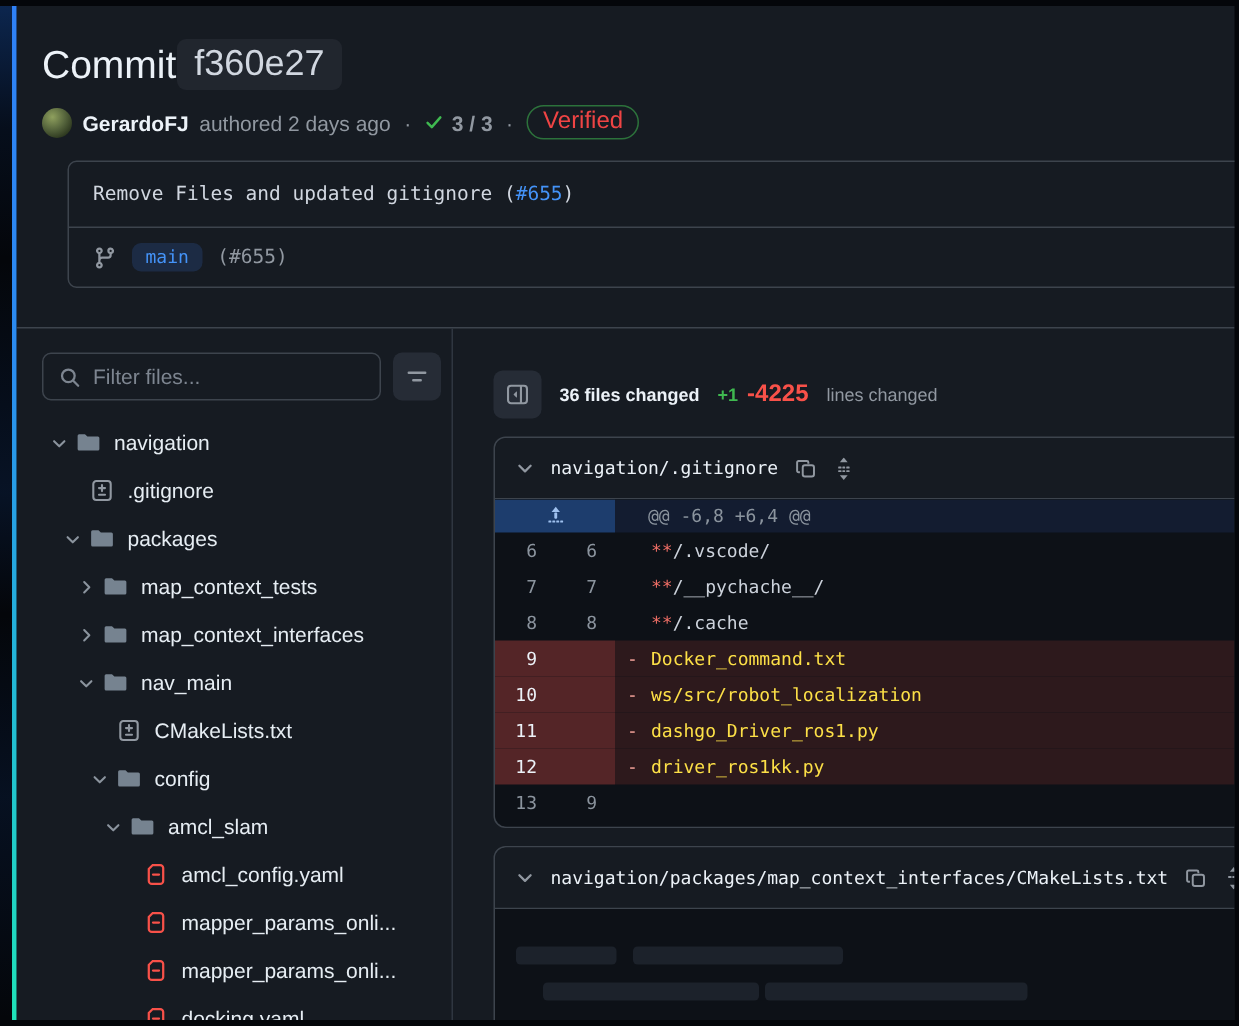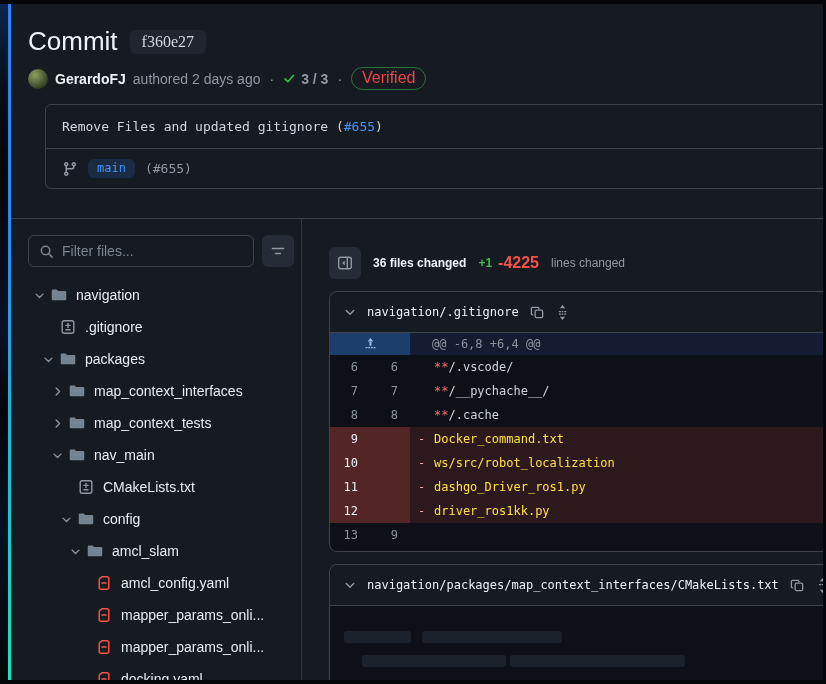--- a/index.html
+++ b/index.html
@@ -8,23 +8,23 @@
   .frame { position:relative; width:826px; height:684px; }
   .accent-line { position:absolute; left:8px; top:4px; bottom:4px; width:3px; z-index:6;
     background:linear-gradient(180deg,#2f81f7 0%,#2b8cf0 35%,#23b6d8 65%,#1fe3b9 100%); }
   .edge-glow { position:absolute; left:0; top:4px; bottom:4px; width:8px;
     background:linear-gradient(180deg,rgba(31,111,235,.30) 0%,rgba(31,111,235,.08) 12%,rgba(13,17,23,0) 25%,rgba(31,111,235,.12) 48%,rgba(13,17,23,0) 60%,rgba(31,111,235,.10) 78%,rgba(13,17,23,0) 100%); }
   .app { position:absolute; left:11px; top:4px; right:3px; bottom:4px; background:#161b22;
     overflow:hidden; display:flex; flex-direction:column; }
 
   
   .commit-header { flex:none; height:214px; padding-left:17px; }
-  .page-title { margin-top:22px; display:flex; align-items:center; gap:12px;
+  .page-title { margin-top:22px; display:flex; align-items:center; gap:0;
     font-size:26px; font-weight:400; color:#ecf2f8; }
-  .hash-chip { font-family:Liberation Serif, serif; font-size:16px; color:#d1d7e0;
+  .hash-chip { font-family:Liberation Sans, sans-serif; font-size:24px; color:#d1d7e0;
     background:#21262e; border-radius:6px; padding:3px 12px; }
   .author-row { margin-top:10px; display:flex; align-items:center; gap:7px;
     font-size:14px; color:#9198a1; }
   .avatar { width:20px; height:20px; border-radius:50%; flex:none;
     background:radial-gradient(circle at 35% 30%, #8fa05e, #55643c 45%, #232d18 85%); }
   .author-name { color:#ecf2f8; font-weight:700; }
   .dot-sep { color:#9198a1; padding:0 2px; }
   .checks { display:flex; align-items:center; gap:5px;font-weight:bold; }
   .verified-badge { border:1px solid rgba(63,185,80,.55); color:#ef4444; border-radius:999px;
     padding:1px 10px 2px; font-size:16px; }
@@ -224,38 +224,38 @@
                   </svg>
                 </span>
               </span>
               <span class="slot">
                 <span class="icn folder">
                   <svg width="16" height="16" viewBox="0 0 16 16" fill="currentColor">
                     <path d="M1.75 2.5h3.9l1.6 1.5h7a1 1 0 0 1 1 1v7.25a1 1 0 0 1-1 1H1.75a1 1 0 0 1-1-1V3.5a1 1 0 0 1 1-1z"></path>
                   </svg>
                 </span>
               </span>
+              <span class="tree-label">map_context_tests</span>
+            </div>
+            <div class="tree-row" style="padding-left: 21px;">
+              <span class="slot">
+                <span class="icn chev">
+                  <svg width="11" height="11" viewBox="0 0 16 16" fill="none" stroke="currentColor" stroke-width="2" stroke-linecap="round" stroke-linejoin="round">
+                    <path d="M6 3l5 5-5 5"></path>
+                  </svg>
+                </span>
+              </span>
+              <span class="slot">
+                <span class="icn folder">
+                  <svg width="16" height="16" viewBox="0 0 16 16" fill="currentColor">
+                    <path d="M1.75 2.5h3.9l1.6 1.5h7a1 1 0 0 1 1 1v7.25a1 1 0 0 1-1 1H1.75a1 1 0 0 1-1-1V3.5a1 1 0 0 1 1-1z"></path>
+                  </svg>
+                </span>
+              </span>
               <span class="tree-label">map_context_interfaces</span>
-            </div>
-            <div class="tree-row" style="padding-left: 21px;">
-              <span class="slot">
-                <span class="icn chev">
-                  <svg width="11" height="11" viewBox="0 0 16 16" fill="none" stroke="currentColor" stroke-width="2" stroke-linecap="round" stroke-linejoin="round">
-                    <path d="M6 3l5 5-5 5"></path>
-                  </svg>
-                </span>
-              </span>
-              <span class="slot">
-                <span class="icn folder">
-                  <svg width="16" height="16" viewBox="0 0 16 16" fill="currentColor">
-                    <path d="M1.75 2.5h3.9l1.6 1.5h7a1 1 0 0 1 1 1v7.25a1 1 0 0 1-1 1H1.75a1 1 0 0 1-1-1V3.5a1 1 0 0 1 1-1z"></path>
-                  </svg>
-                </span>
-              </span>
-              <span class="tree-label">map_context_tests</span>
             </div>
             <div class="tree-row" style="padding-left: 21px;">
               <span class="slot">
                 <span class="icn chev">
                   <svg width="11" height="11" viewBox="0 0 16 16" fill="none" stroke="currentColor" stroke-width="2" stroke-linecap="round" stroke-linejoin="round">
                     <path d="M3 6l5 5 5-5"></path>
                   </svg>
                 </span>
               </span>
               <span class="slot">

